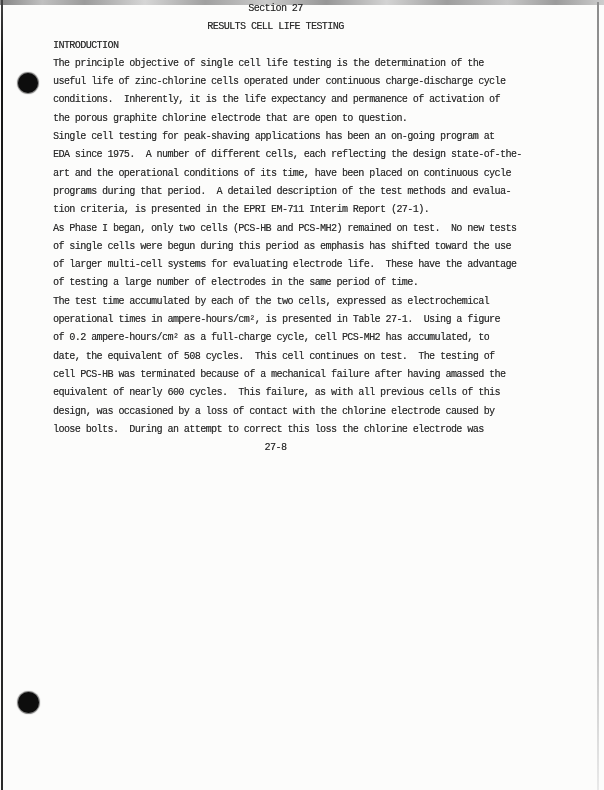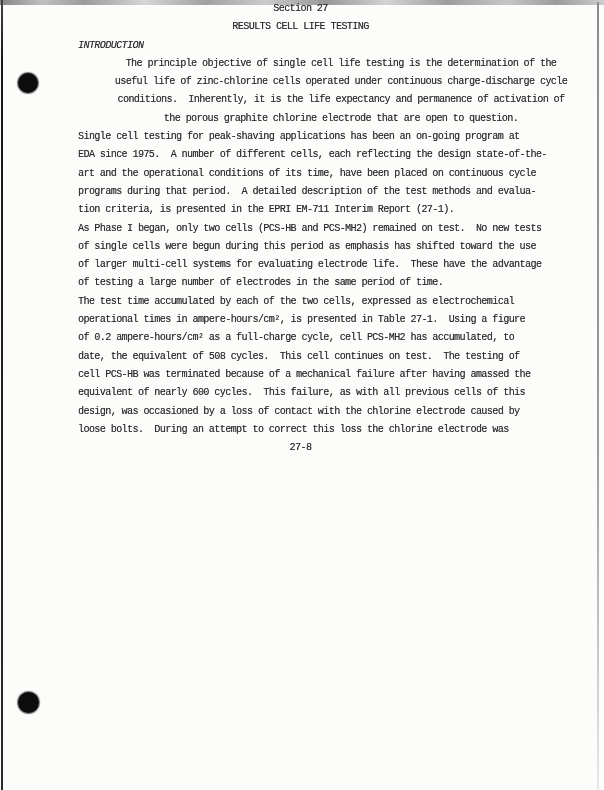--- a/index.html
+++ b/index.html
@@ -45,40 +45,40 @@
     border-radius: 50%;
     box-shadow: 0 0 1px 1px rgba(13,13,13,0.55);
   }
   .hole-top    { left: 18px; top: 73px;  width: 20px; height: 20px; }
   .hole-bottom { left: 18px; top: 692px; width: 21px; height: 21px; }
 
   
   .content {
     position: absolute;
     inset: 0;
-    padding-left: 78px;
+    padding-left: 53px;
     display: flow-root;
     font-size: 10px;
     line-height: 18.3px;
     letter-spacing: -0.55px;
     text-shadow: 0.2px 0.2px 0.45px rgba(43,43,43,0.55);
   }
   .content p, .content div.tline {
     margin: 0;
     white-space: pre;
   }
   .centerblock {
     width: 445px;
     text-align: center;
     white-space: pre;
   }
   .mt-section  { margin-top: 210px; }
   .mt-title    { margin-top: 5px; }
-  .mt-intro    { margin-top: 16px; font-style: italic; }
-  .mt-p1       { margin-top: 3px; text-align: center; }
+  .mt-intro    { margin-top: 16px; }
+  .mt-p1       { margin-top: 3px; }
   .mt-p2       { margin-top: 10px; }
   .mt-p3       { margin-top: 2px; }
   .mt-results  { margin-top: 9px; }
   .mt-p4       { margin-top: 4px; }
   .mt-pagenum  { margin-top: 24px; }
 </style>
 </head>
 <body>
 
 <div class="page">

